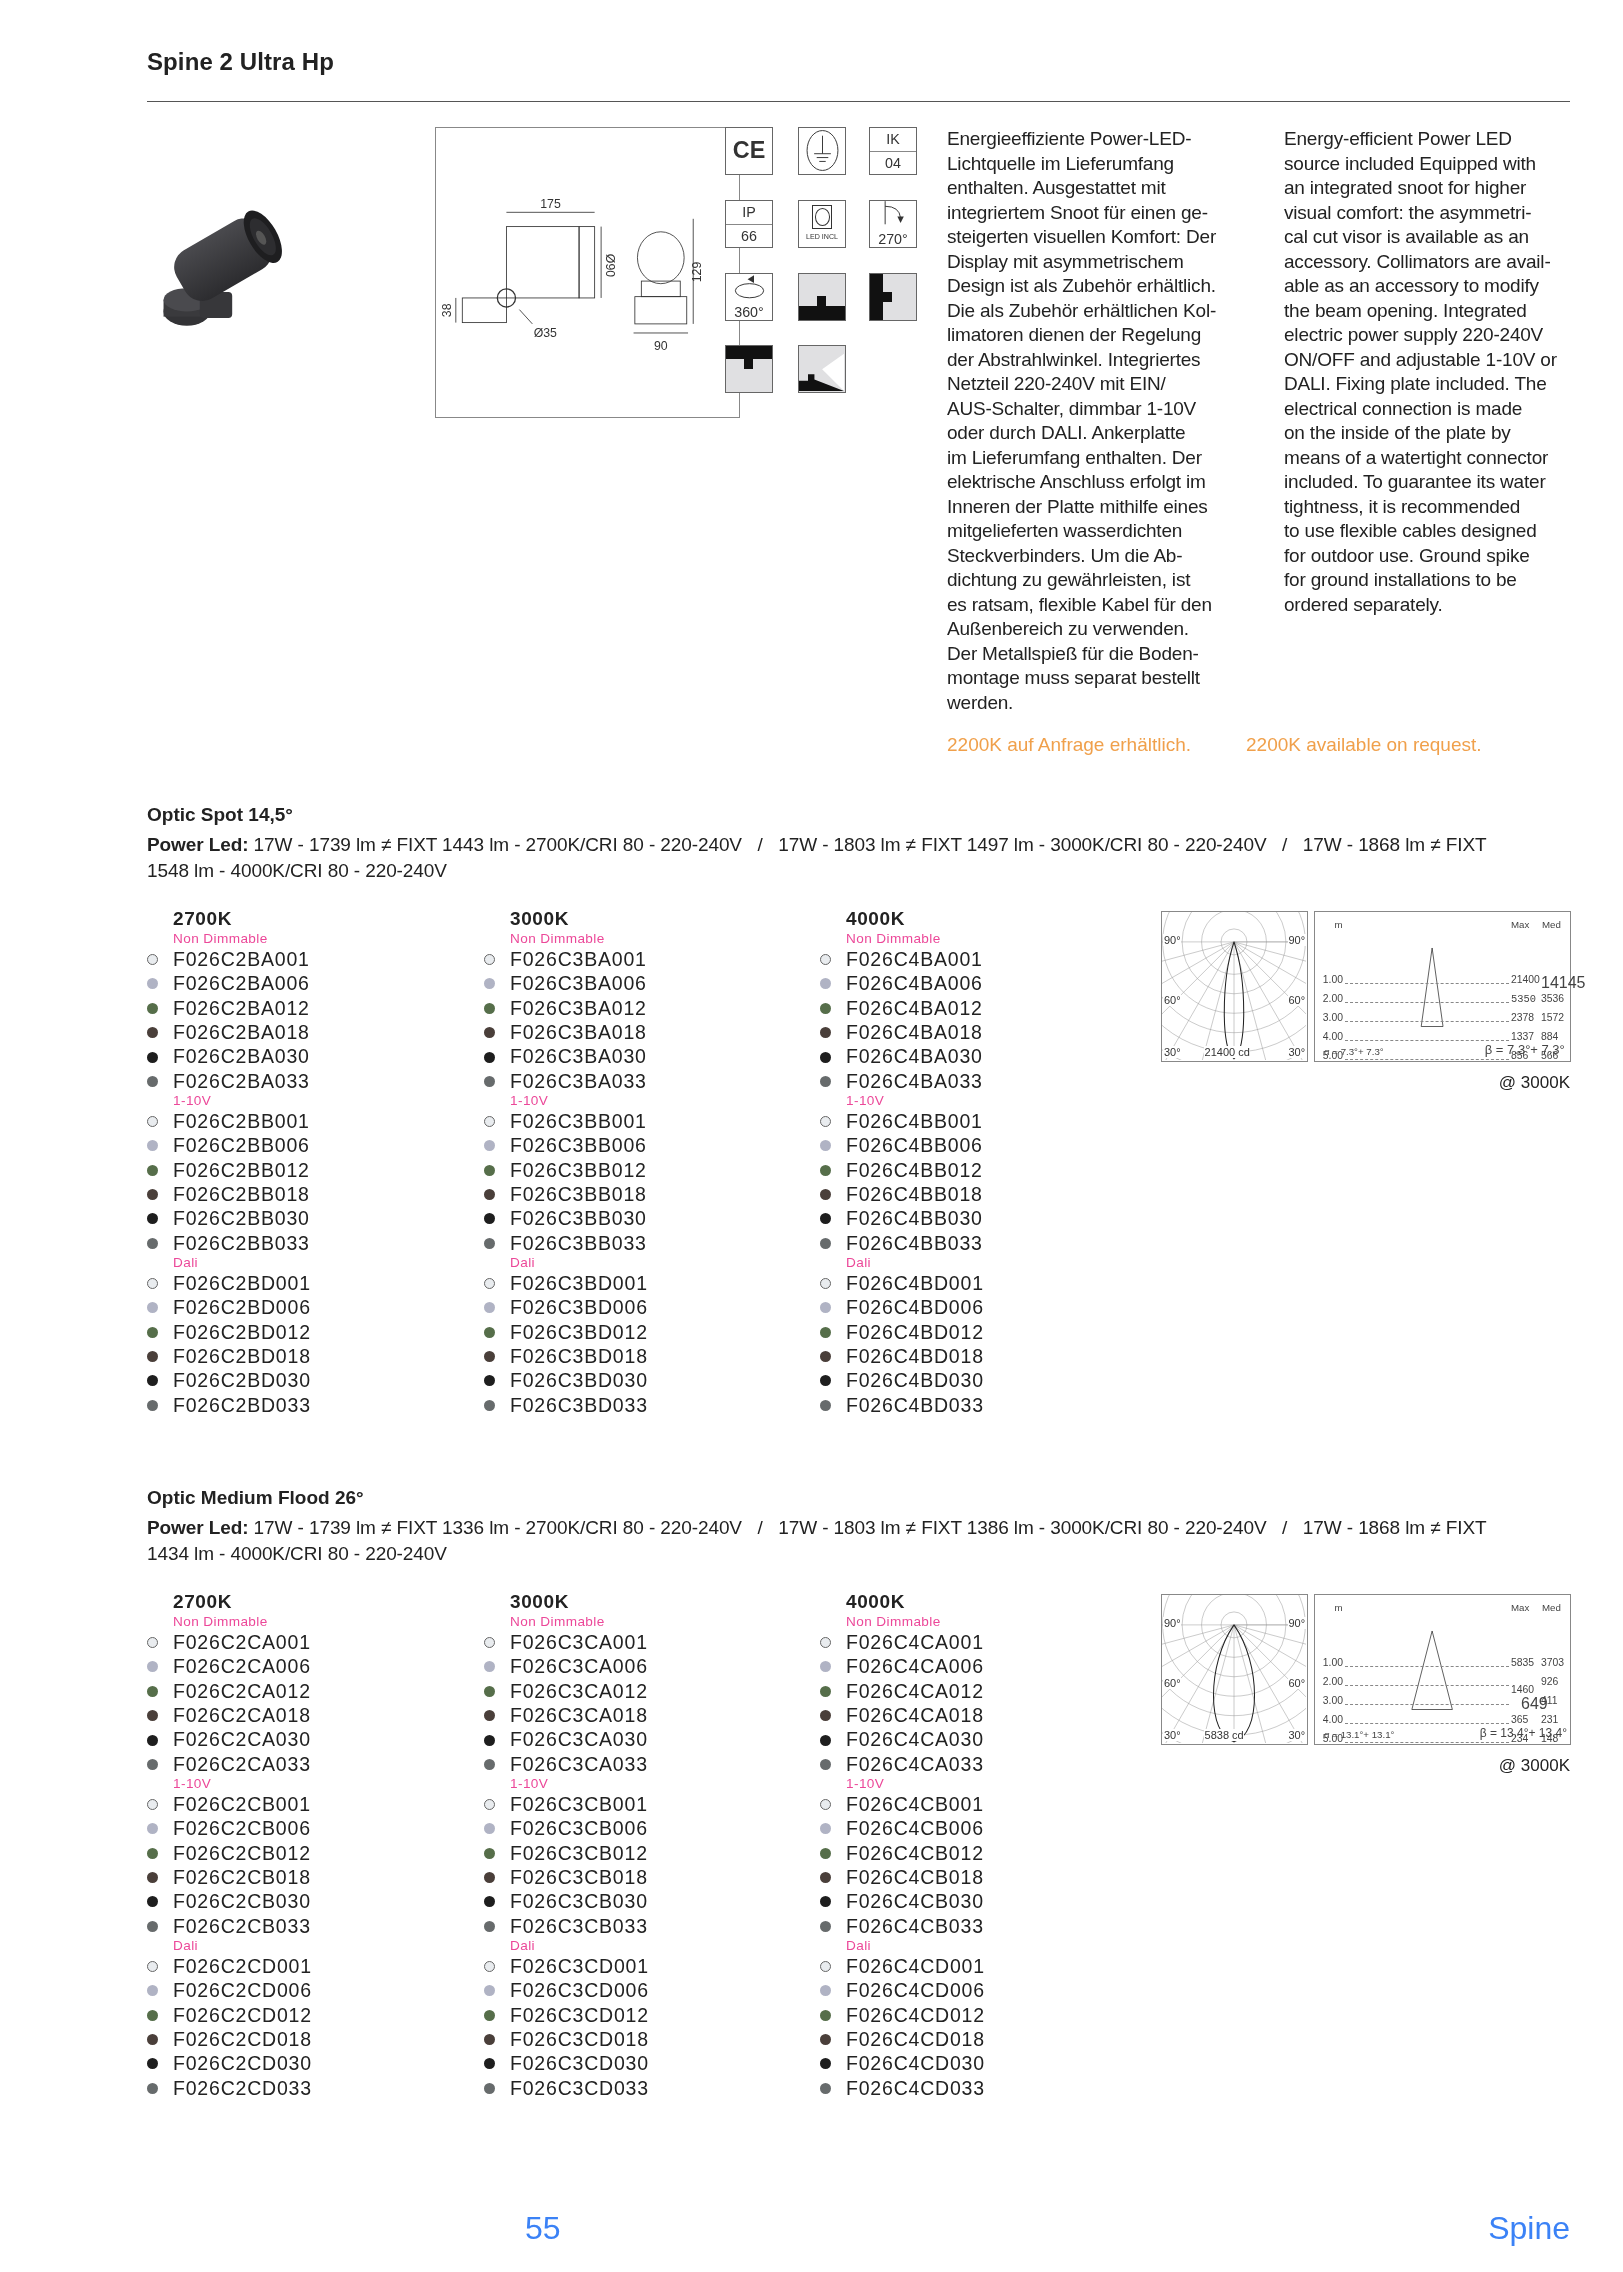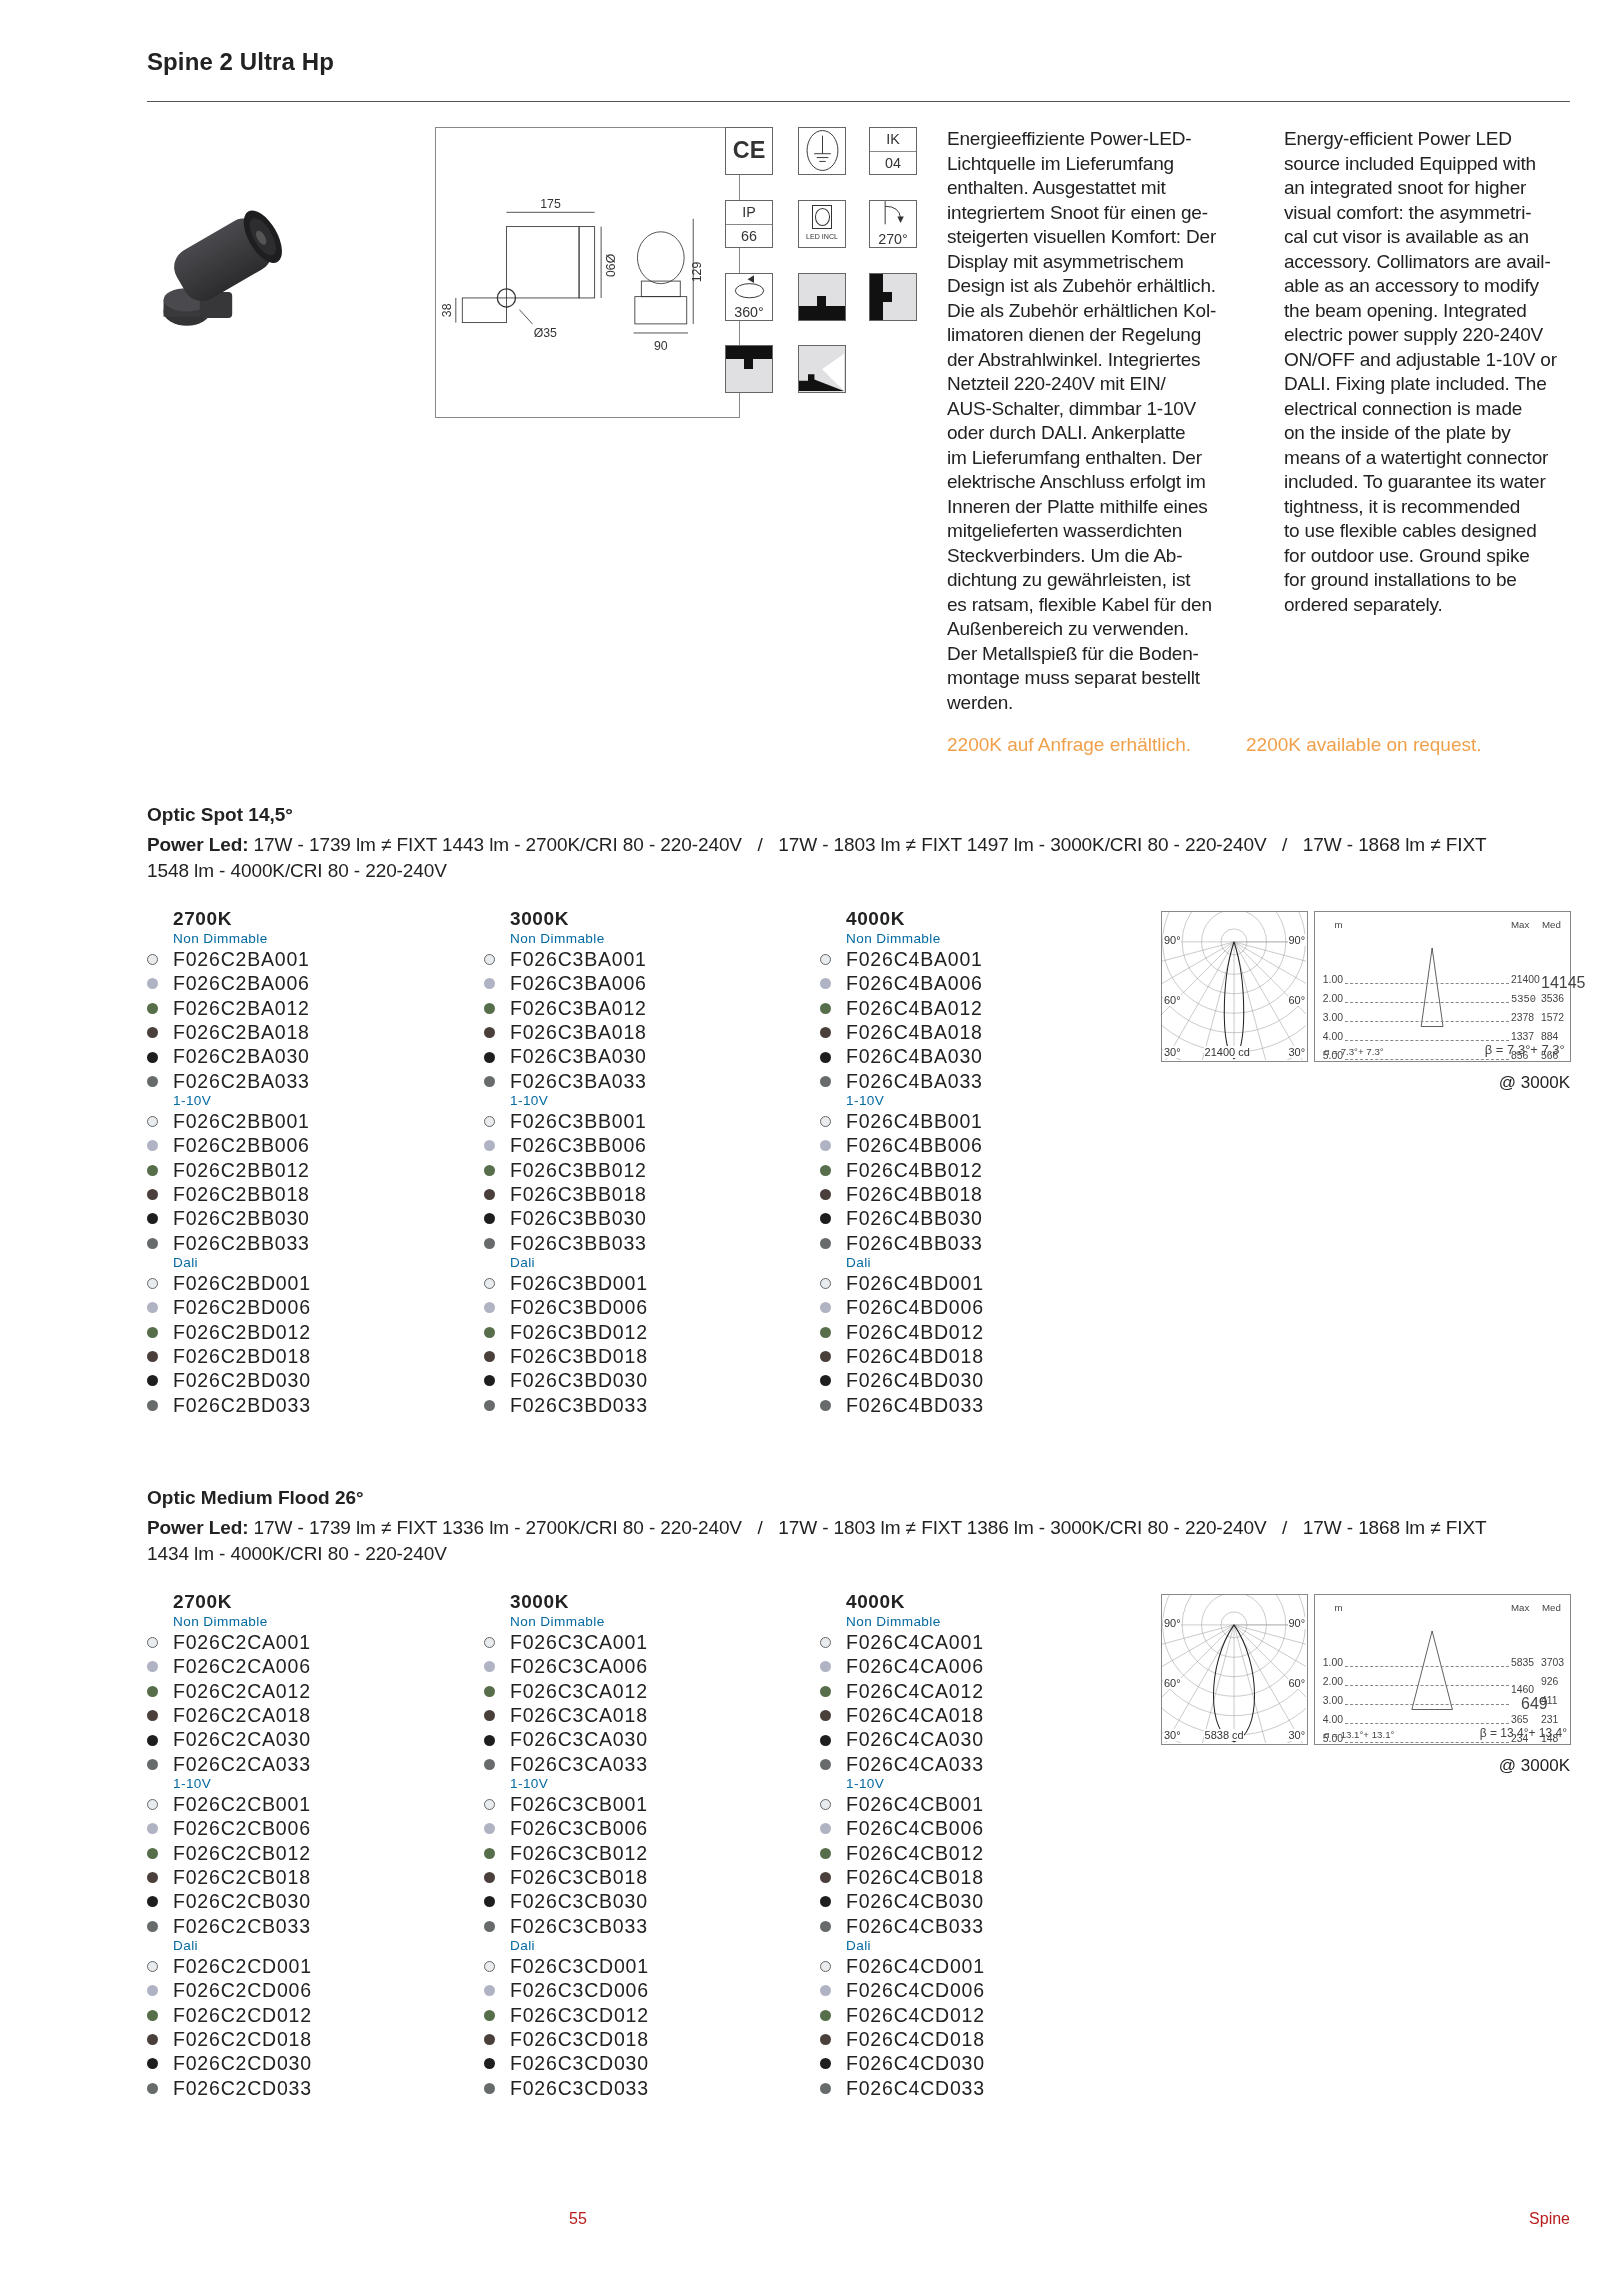--- a/index.html
+++ b/index.html
@@ -9,27 +9,27 @@
   .rule{left:147px;top:101px;width:1423px;height:1.3px;background:#555;}
   .photo{left:148px;top:130px;width:136px;height:214px;}
   .drawing{left:435px;top:127px;width:305px;height:291px;border:1.3px solid #888;box-sizing:border-box;}
   .icon{position:absolute;width:48px;height:48px;border:1.3px solid #666;box-sizing:border-box;background:#fff;font-size:14.3px;color:#333;text-align:center;}
   .textcol{font-size:19px;line-height:24.5px;color:#222;white-space:pre-line;font-family:"Liberation Sans",sans-serif;letter-spacing:-0.2px;}
   .orange{color:#f0a04b;font-size:19px;}
   .section-title{font-size:19px;font-weight:bold;}
   .powerled{font-size:19px;line-height:26px;color:#222;letter-spacing:-0.1px;}
   .powerled b{font-weight:bold;}
   .col-h{font-size:19px;font-weight:bold;letter-spacing:0.6px;}
-  .sub{font-size:13.6px;color:#0369a1;letter-spacing:0.4px;}
+  .sub{font-size:13.6px;color:#ec4899;letter-spacing:0.4px;}
   .code{font-size:19.5px;letter-spacing:0.8px;color:#222;height:24.4px;line-height:24.4px;position:relative;}
   .dot{position:absolute;left:-26px;top:7.1px;width:11px;height:11px;border-radius:50%;box-sizing:border-box;}
   .polar{border:1.3px solid #888;box-sizing:border-box;background:#fff;overflow:hidden;}
   .ptbl{border:1.3px solid #888;box-sizing:border-box;background:#fff;font-size:8.4px;color:#444;}
   .at{font-size:17px;color:#222;}
-  .footer{font-size:16px;color:#b91c1c;margin-left:44px;}
+  .footer{font-size:32px;color:#3b82f6;}
 </style>
 </head>
 <body>
 
 <div class="abs title">Spine 2 Ultra Hp</div>
 <div class="abs rule"></div>
 
 <div class="abs photo">
   <svg width="136" height="214" viewBox="0 0 210 330">
     <defs>

